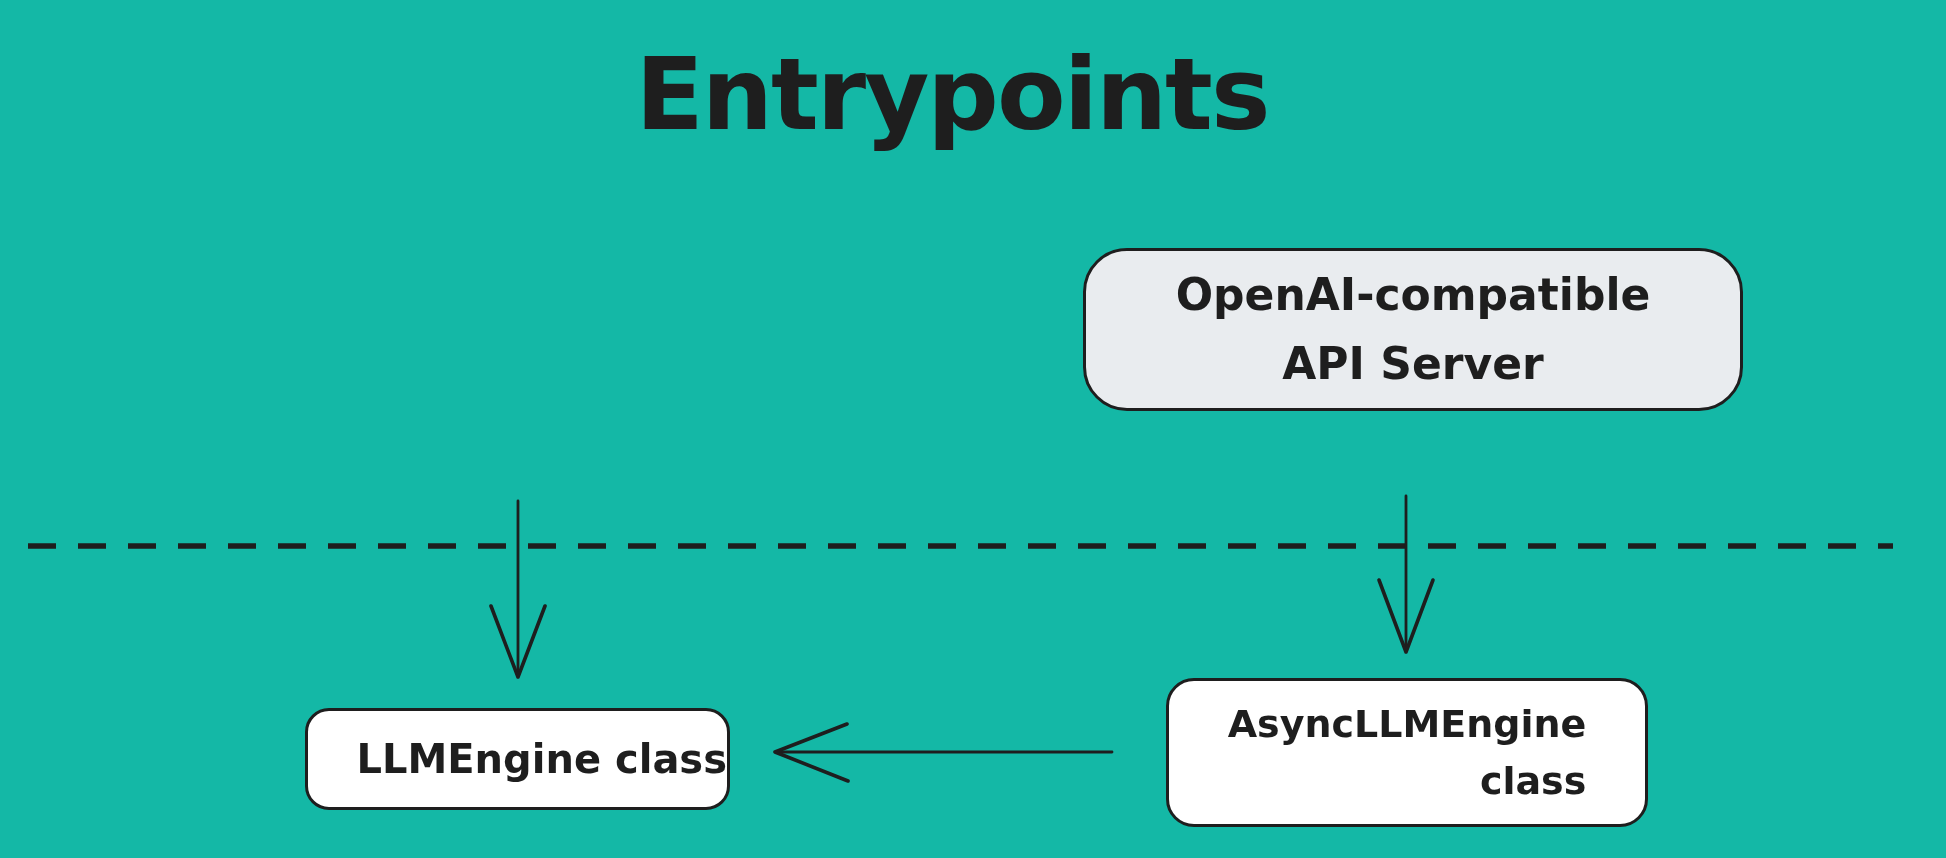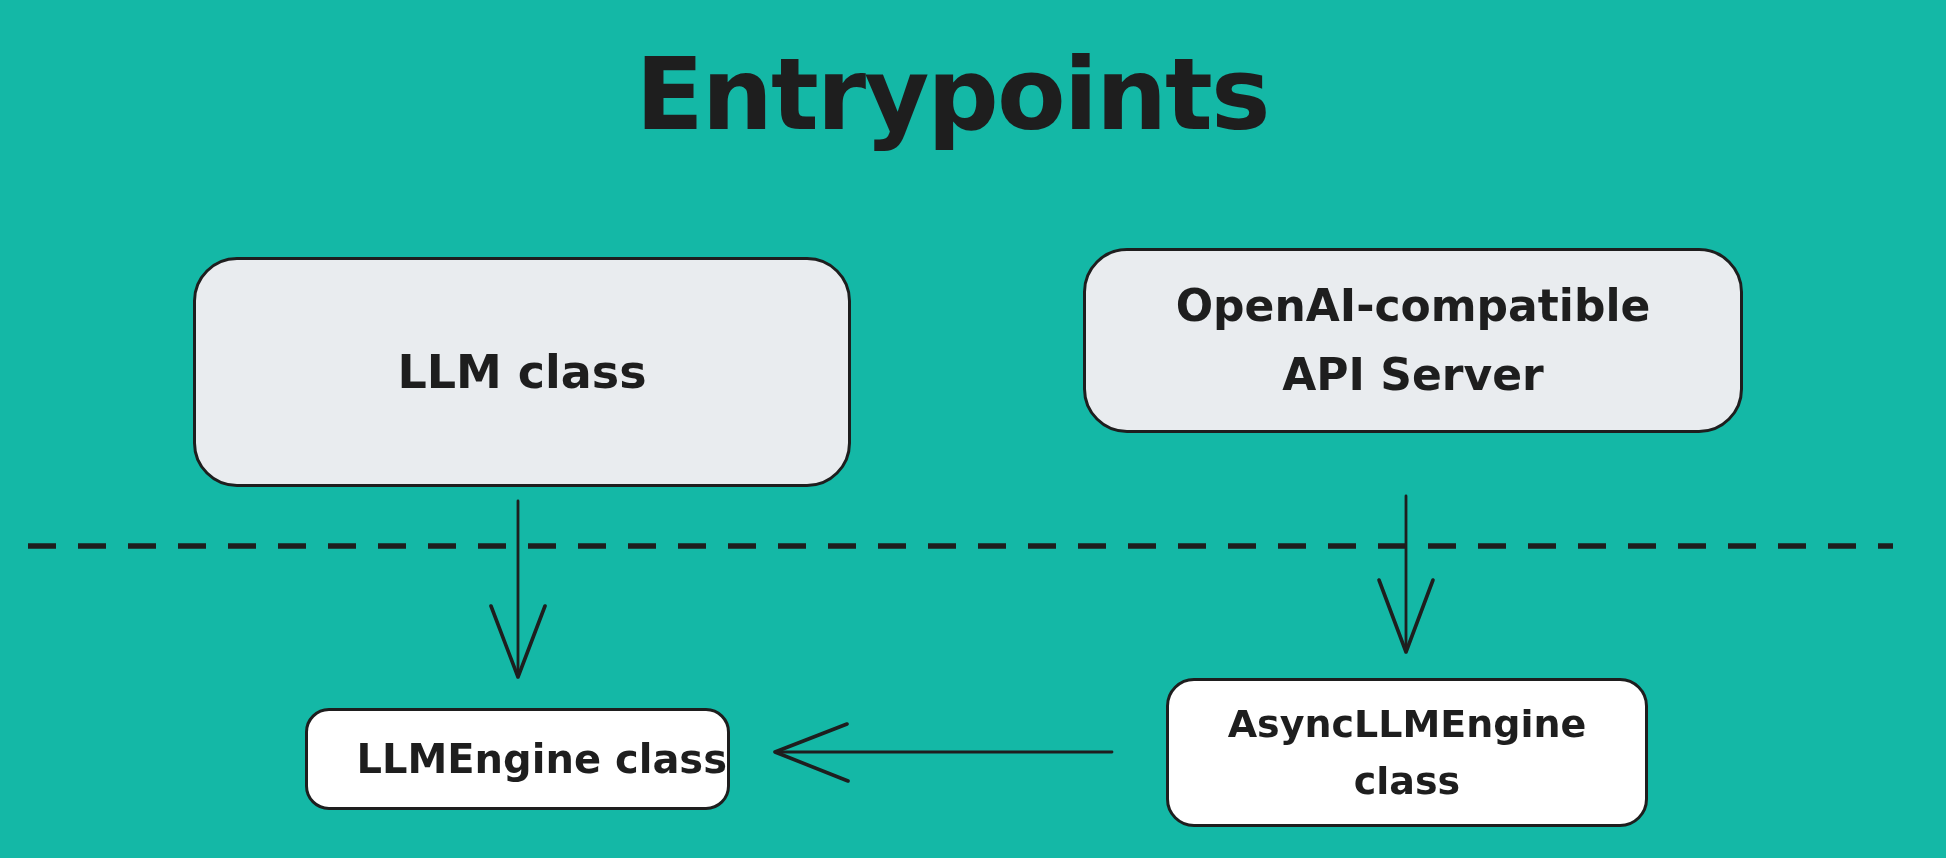--- a/index.html
+++ b/index.html
@@ -40,48 +40,45 @@
     white-space: pre-line;
   }
   .node--gray { background: #e9ecef; }
   .node--white { background: #ffffff; }
 
   #node-llm-class {
     left: 193px; top: 257px; width: 658px; height: 230px;
     border-radius: 44px; font-size: 46px;
   }
   #node-openai-api-server {
-    left: 1083px; top: 248px; width: 660px; height: 185px;
+    left: 1083px; top: 248px; width: 660px; height: 163px;
     border-radius: 44px; font-size: 44px; line-height: 1.55; justify-content: center;
   }
   #node-llm-engine-class {
     left: 305px; top: 708px; width: 425px; height: 102px;
     border-radius: 24px; font-size: 40px; justify-content: flex-end;
   }
   #node-async-llm-engine-class {
     left: 1166px; top: 678px; width: 482px; height: 149px;
-    border-radius: 28px; font-size: 38px; line-height: 1.5;
+    border-radius: 28px; font-size: 38px; line-height: 1.5; text-align: right;
   }
   #edge-layer {
     position: absolute;
     left: 0; top: 0;
     width: 1946px; height: 858px;
     pointer-events: none;
   }
 </style>
 </head>
 <body>
 
 <div id="canvas">
 
   <div class="page-title">Entrypoints</div>
 
-  <div class="node node--gray" id="node-llm-class">
-    <span>LLM class</span>
-  </div>
 
   <div class="node node--gray" id="node-openai-api-server">
     <span>OpenAI-compatible
 API Server</span>
   </div>
 
   <div class="node node--white" id="node-llm-engine-class">
     <span>LLMEngine class</span>
   </div>
 

